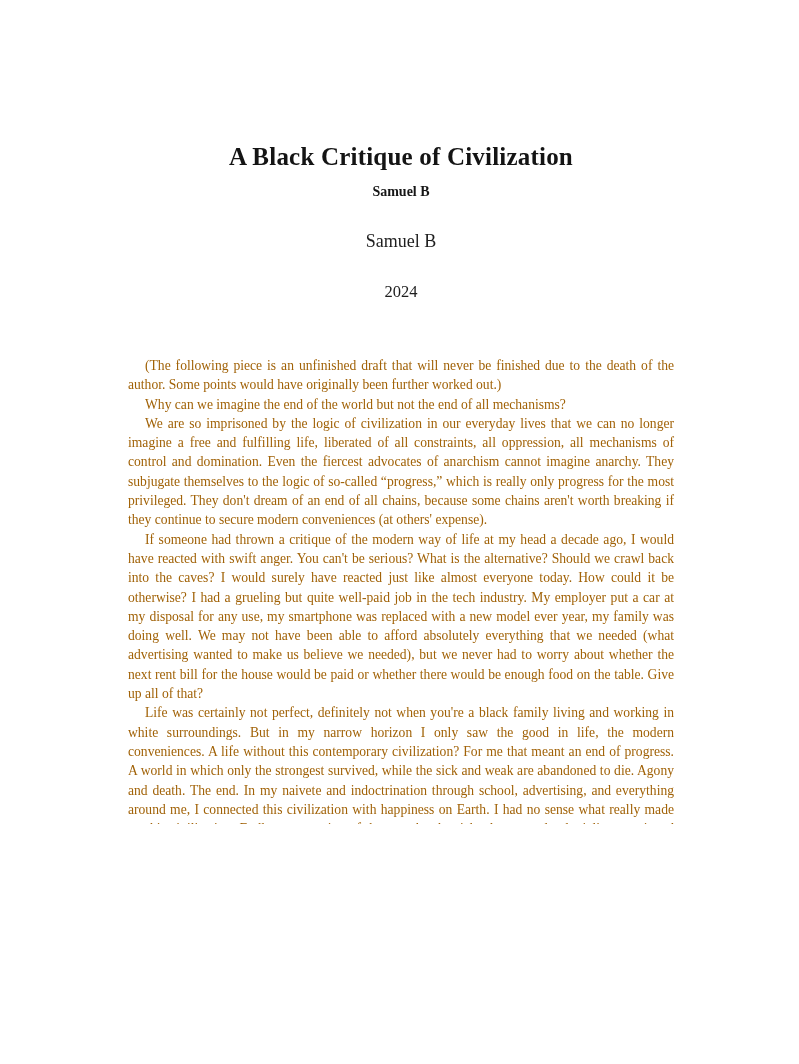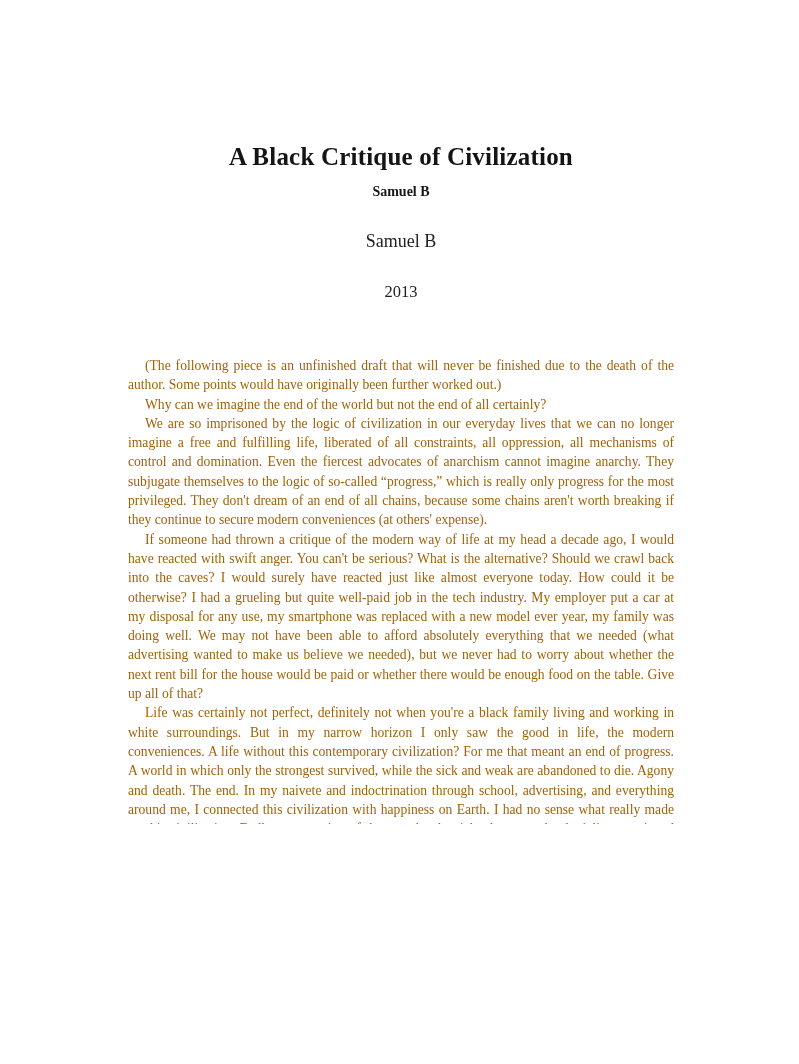--- a/index.html
+++ b/index.html
@@ -70,23 +70,23 @@
 <body>
 
 <div class="page">
 
   <h1 class="front-matter doc-title">A Black Critique of Civilization</h1>
 
   <div class="front-matter author-heading">Samuel B</div>
 
   <div class="front-matter author-name">Samuel B</div>
 
-  <div class="front-matter doc-year">2013</div>
+  <div class="front-matter doc-year">2024</div>
 
   <div class="body-text">
     <p>(The following piece is an unfinished draft that will never be finished due to the death of the author. Some points would have originally been further worked out.)</p>
-    <p>Why can we imagine the end of the world but not the end of all certainly?</p>
+    <p>Why can we imagine the end of the world but not the end of all mechanisms?</p>
     <p>We are so imprisoned by the logic of civilization in our everyday lives that we can no longer imagine a free and fulfilling life, liberated of all constraints, all oppression, all mechanisms of control and domination. Even the fiercest advocates of anarchism cannot imagine anarchy. They subjugate themselves to the logic of so-called “progress,” which is really only progress for the most privileged. They don't dream of an end of all chains, because some chains aren't worth breaking if they continue to secure modern conveniences (at others' expense).</p>
     <p>If someone had thrown a critique of the modern way of life at my head a decade ago, I would have reacted with swift anger. You can't be serious? What is the alternative? Should we crawl back into the caves? I would surely have reacted just like almost everyone today. How could it be otherwise? I had a grueling but quite well-paid job in the tech industry. My employer put a car at my disposal for any use, my smartphone was replaced with a new model ever year, my family was doing well. We may not have been able to afford absolutely everything that we needed (what advertising wanted to make us believe we needed), but we never had to worry about whether the next rent bill for the house would be paid or whether there would be enough food on the table. Give up all of that?</p>
     <p>Life was certainly not perfect, definitely not when you're a black family living and working in white surroundings. But in my narrow horizon I only saw the good in life, the modern conveniences. A life without this contemporary civilization? For me that meant an end of progress. A world in which only the strongest survived, while the sick and weak are abandoned to die. Agony and death. The end. In my naivete and indoctrination through school, advertising, and everything around me, I connected this civilization with happiness on Earth. I had no sense what really made up this civilization. Endless oppression of the poor by the rich, slavery and colonialism continued by digital and technological colonialism, rapidly increasing destruction and plundering of Mother Earth and the exploitation of labor for the sake of progress, wars for resources, for power, for beliefs, surveillance and control of the population at any price necessary to maintain the power of few privileged people at the top of the hierarchical chain.</p>
   </div>
 
 </div>
 
 </body></html>

